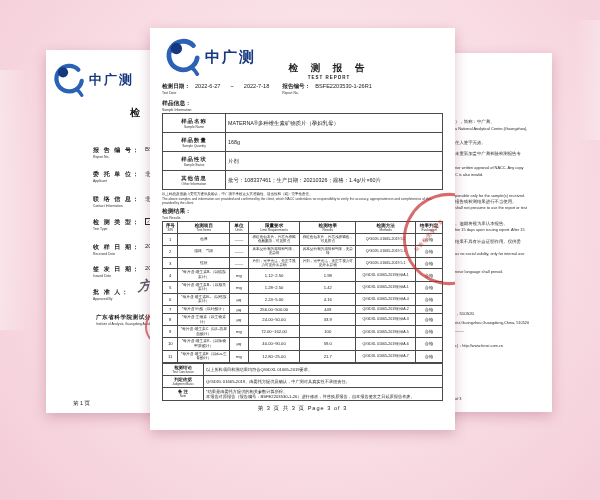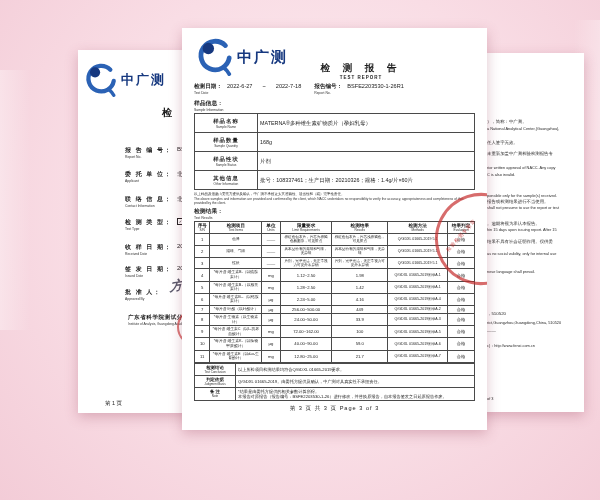--- a/index.html
+++ b/index.html
@@ -4,21 +4,21 @@
 <style>
   html,body{margin:0;padding:0;}
   body{font-family:"Liberation Sans", sans-serif;}
   .canvas{position:relative;width:600px;height:500px;overflow:hidden;
     background:radial-gradient(circle at 52% 42%, #fdeff3 0%, #f9dde5 55%, #f3ccd7 100%);}
   .canvas::before{content:"";position:absolute;left:0;top:70px;width:30px;height:260px;
     background:linear-gradient(90deg, rgba(255,255,255,.35), rgba(255,255,255,0));}
   .canvas::after{content:"";position:absolute;right:0;top:20px;width:26px;height:120px;
     background:linear-gradient(270deg, rgba(255,255,255,.3), rgba(255,255,255,0));}
 
-  .page{position:absolute;background:#fff;box-shadow:0 4px 12px rgba(150,60,85,.30);box-sizing:border-box;color:#1c1c1c;margin-left:32px;}
+  .page{position:absolute;background:#fff;box-shadow:0 4px 12px rgba(150,60,85,.30);box-sizing:border-box;color:#1c1c1c;}
 
   
   .page-left{left:46px;top:50px;width:380px;height:363px;z-index:1;overflow:hidden;}
   .lp-abs{position:absolute;}
   .lp-logo{left:6px;top:13px;display:flex;align-items:center;gap:3px;}
   .lp-logo svg{width:34px;height:34px;}
   .lp-logo .brand{font-size:13px;font-weight:bold;color:#16387f;letter-spacing:2px;}
   .lp-title{left:84px;top:56px;text-align:center;}
   .lp-title .cn{font-size:10px;font-weight:bold;letter-spacing:6px;white-space:nowrap;}
   .lp-title .en{font-size:4.5px;font-weight:bold;letter-spacing:1px;}

